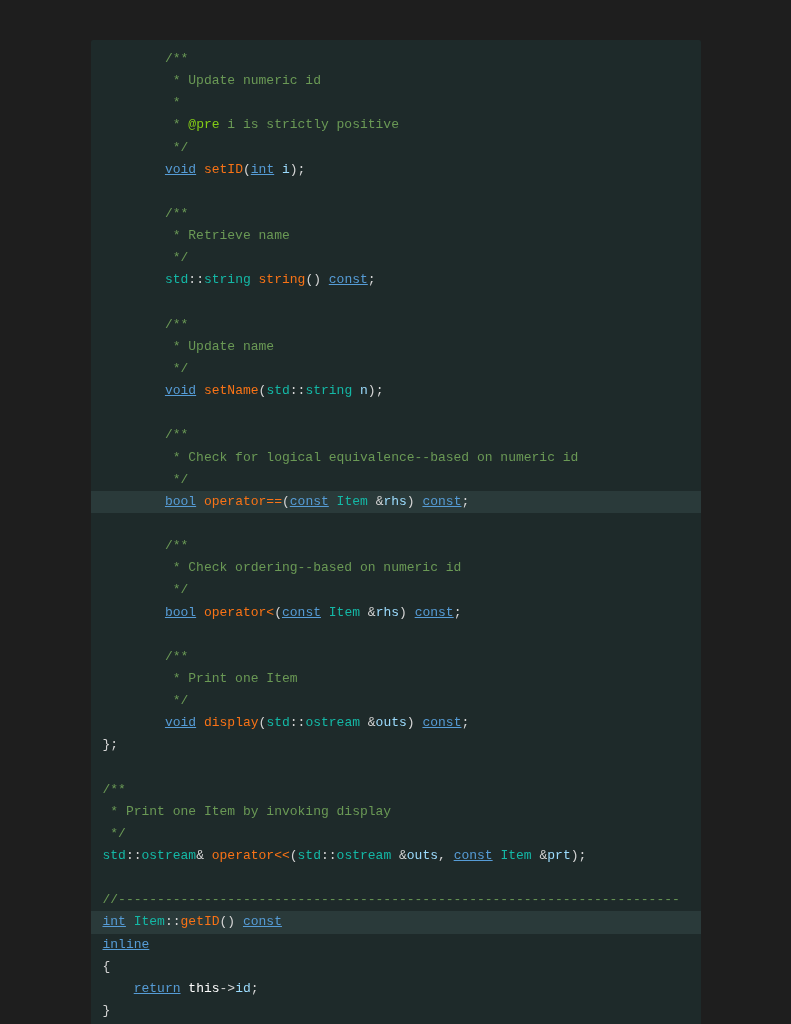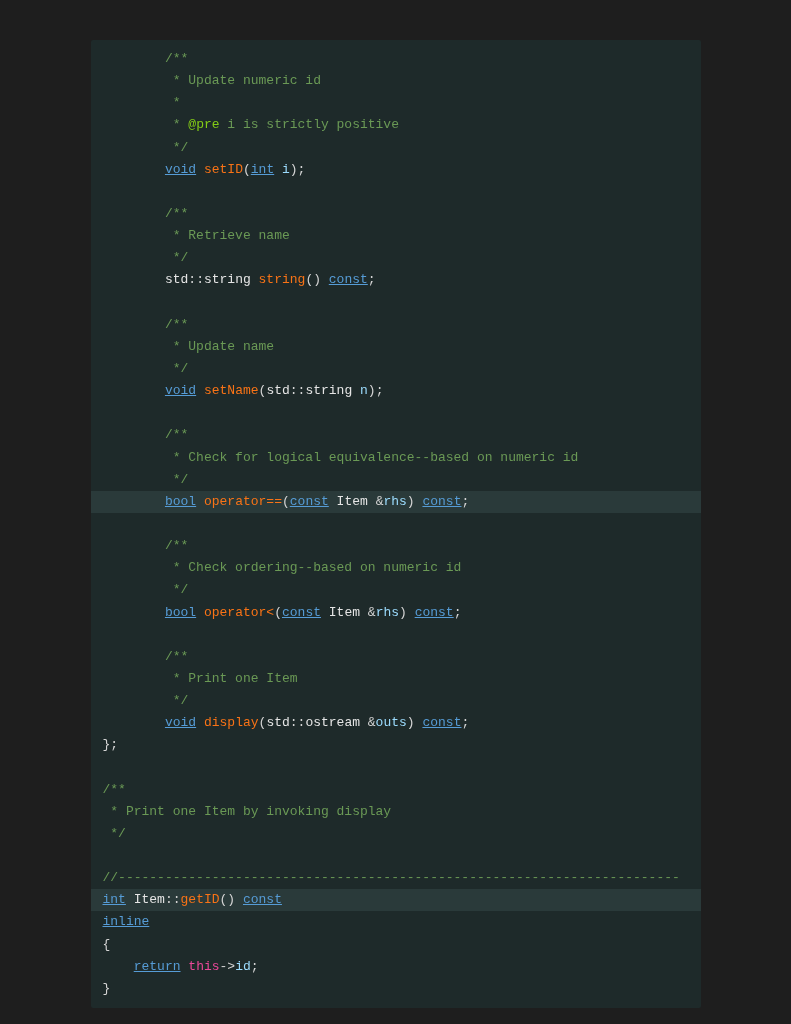--- a/index.html
+++ b/index.html
@@ -33,25 +33,25 @@
       line-height: 1.55;
       color: #d4d4d4;
     }
 
     .code-line.highlighted {
       background-color: #2a3a3a;
     }
 
     
     .kw { color: #569cd6; text-decoration: underline; }        
-    .kw2 { color: #ec4899; }       
+    .kw2 { color: #ffffff; }       
     .fn { color: #f97316; }        
     .cm { color: #6a9955; }        
     .cm-tag { color: #84cc16; }        
-    .ns { color: #e5e5e5; text-align: center; }
+    .ns { color: #14b8a6; text-align: center; }
     .param { color: #9cdcfe; }
   </style>
 </head>
 <body>
 
 <div class="code-container">
 
   <span class="code-line"><span class="cm">        /**</span></span>
 
   <span class="code-line"><span class="cm">         * Update numeric id</span></span>
@@ -117,20 +117,21 @@
   <span class="code-line">};</span>
 
   <span class="code-line"> </span>
 
   <span class="code-line"><span class="cm">/**</span></span>
 
   <span class="code-line"><span class="cm"> * Print one Item by invoking display</span></span>
 
   <span class="code-line"><span class="cm"> */</span></span>
 
+  <span class="code-line"><span class="ns">std</span>::<span class="ns">ostream</span>&amp; <span class="fn">operator&lt;&lt;</span>(<span class="ns">std</span>::<span class="ns">ostream</span> &amp;<span class="param">outs</span>, <span class="kw">const</span> <span class="ns">Item</span> &amp;<span class="param">prt</span>);</span>
 
   <span class="code-line"> </span>
 
   <span class="code-line"><span class="cm">//------------------------------------------------------------------------</span></span>
 
   <span class="code-line highlighted"><span class="kw">int</span> <span class="ns">Item</span>::<span class="fn">getID</span>() <span class="kw">const</span></span>
 
   <span class="code-line"><span class="kw">inline</span></span>
 
   <span class="code-line">{</span>

